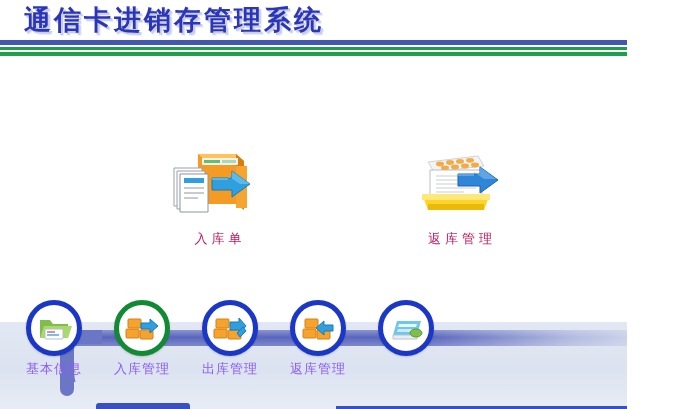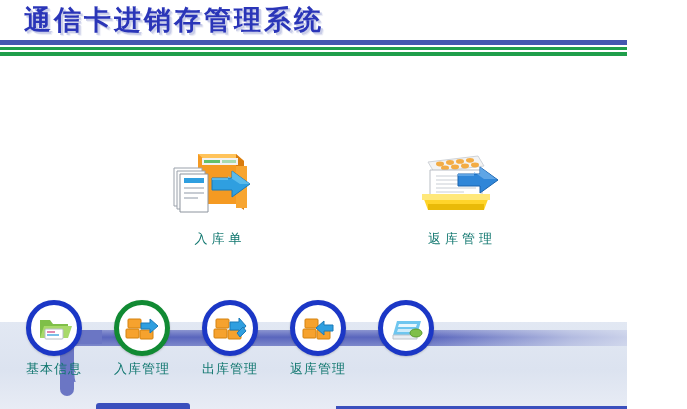--- a/index.html
+++ b/index.html
@@ -104,21 +104,21 @@
     text-align: center;
     cursor: pointer;
   }
   .shortcut .art {
     height: 78px;
     position: relative;
   }
   .shortcut .caption {
     margin-top: 8px;
     font-size: 13px;
-    color: #0f766e;
+    color: #be185d;
     letter-spacing: 4px;
     white-space: nowrap;
   }
   #shortcut-inbound-order { left: 150px; top: 88px; }
   #shortcut-inbound-detail { left: 392px; top: 88px; }
 
   
   .navzone {
     position: absolute;
     left: 0; top: 322px;
@@ -188,21 +188,21 @@
   .nav-item.active .nav-ring {
     border-color: #118a33;
   }
   .nav-ring .glyph {
     position: absolute;
     inset: 0;
   }
   .nav-label {
     margin-top: 4px;
     font-size: 13px;
-    color: #0f766e;
+    color: #8b5cf6;
     letter-spacing: 1px;
     white-space: nowrap;
   }
   #nav-basic      { left: 8px;   top: 300px; }
   #nav-inbound    { left: 96px;  top: 300px; }
   #nav-outbound   { left: 184px; top: 300px; }
   #nav-return     { left: 272px; top: 300px; }
   #nav-summary    { left: 360px; top: 300px; }
   .nav-item { top: 302px; }
 

